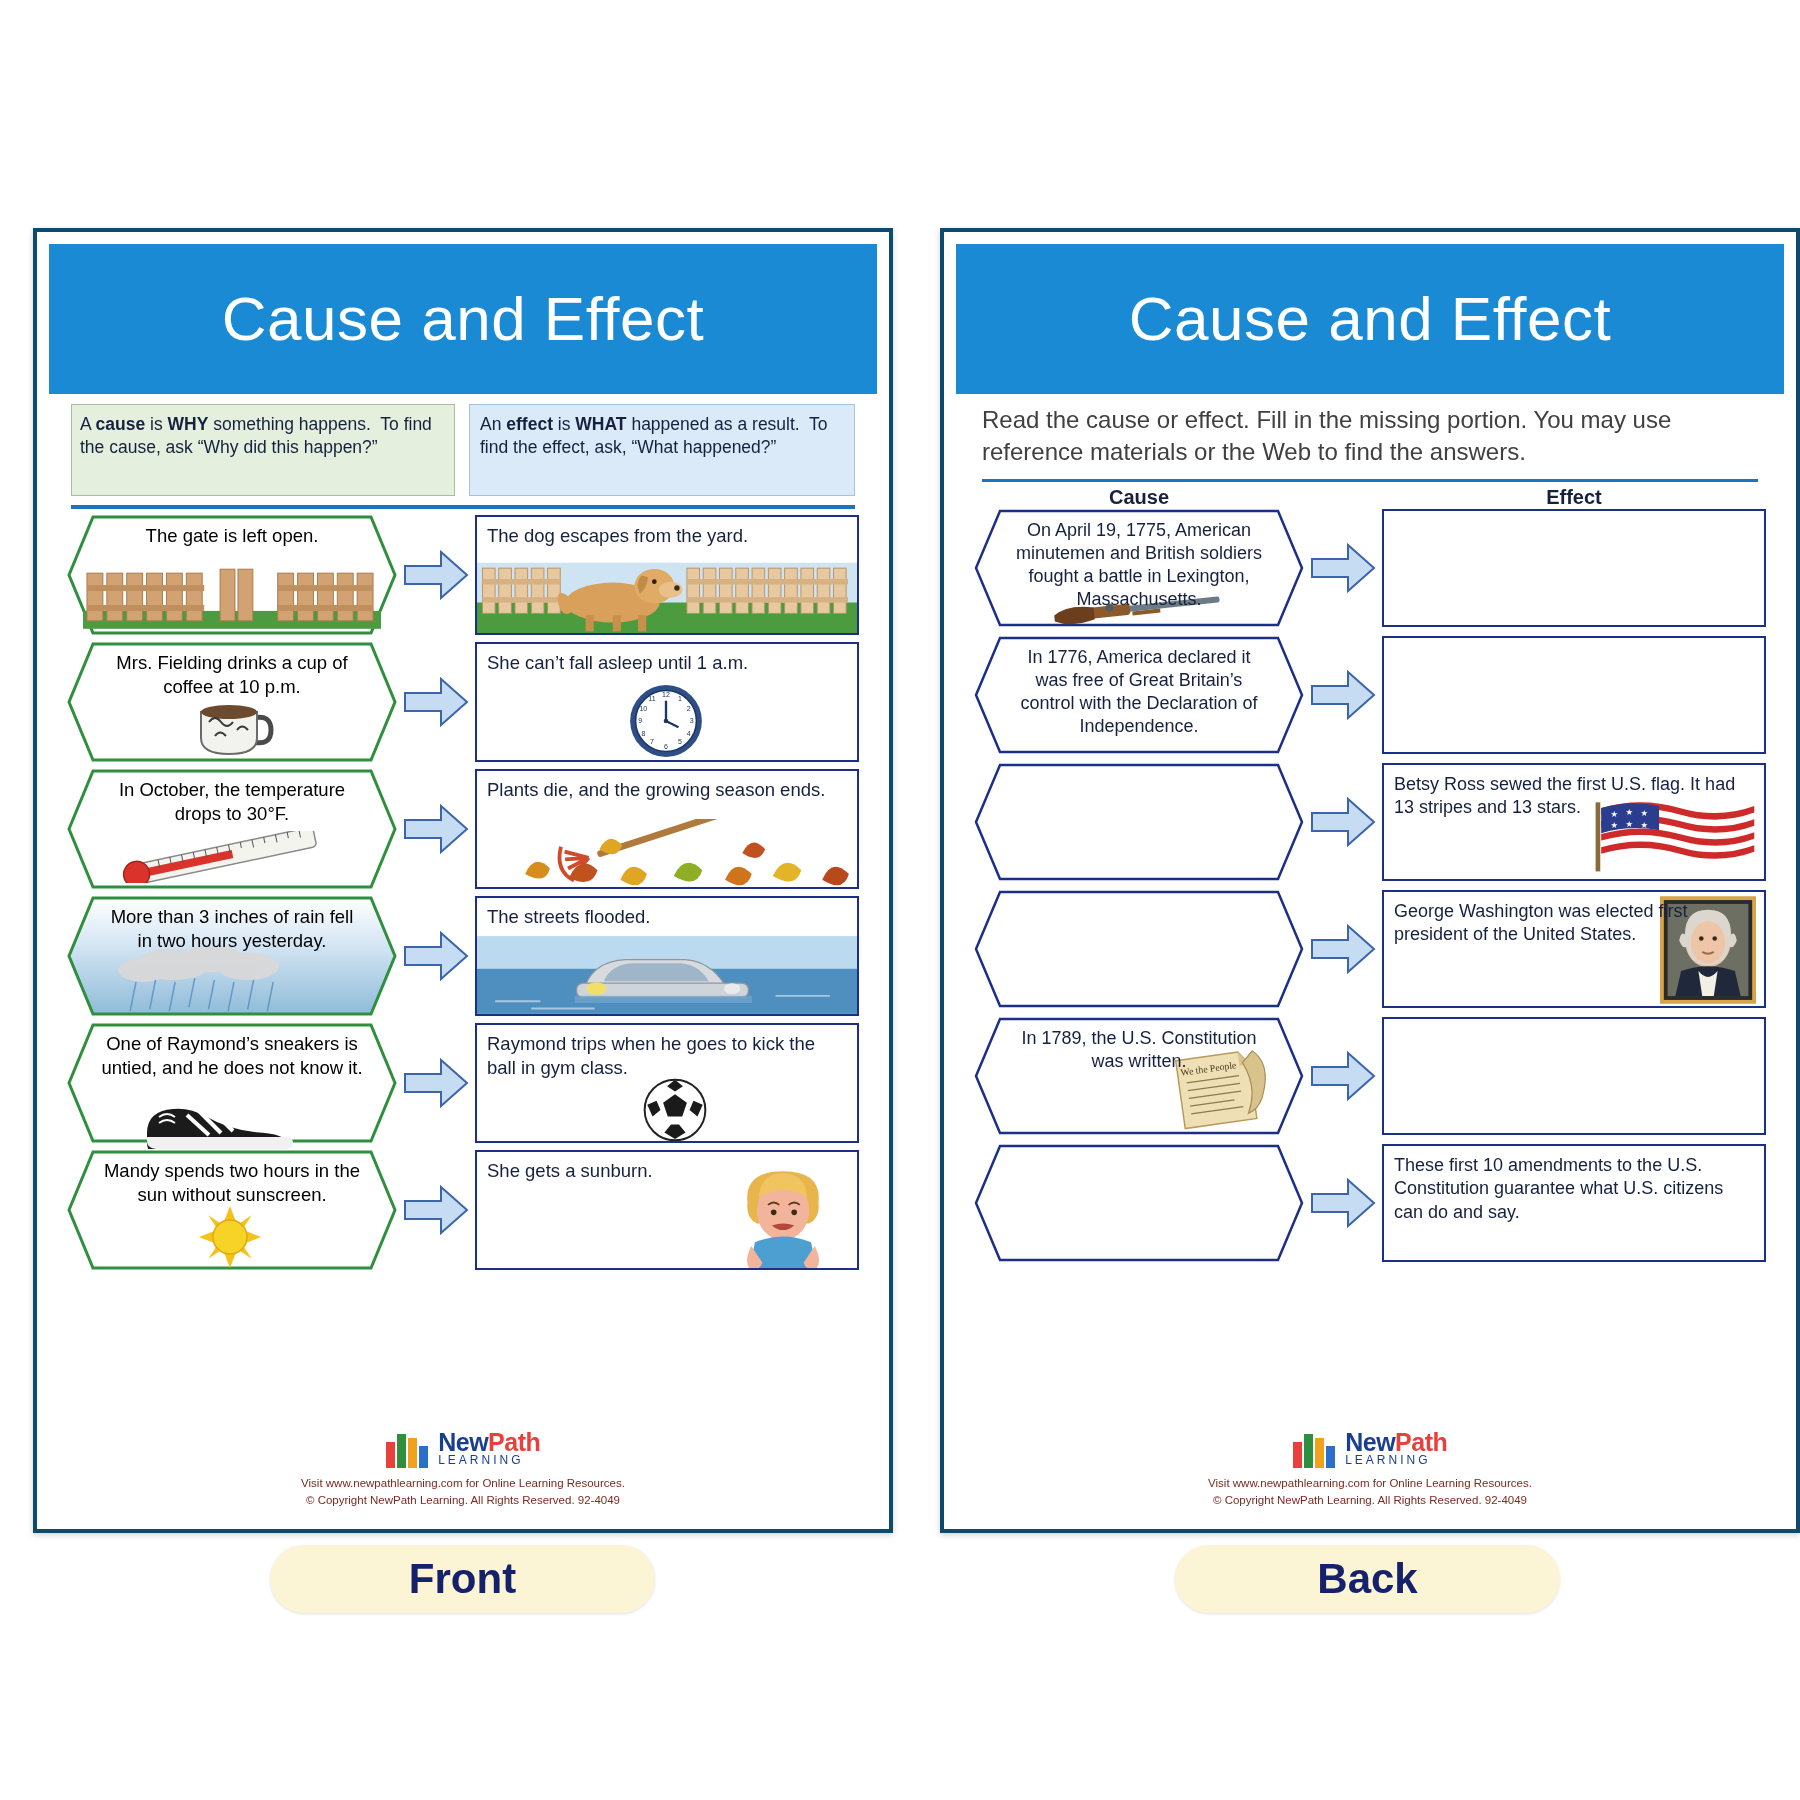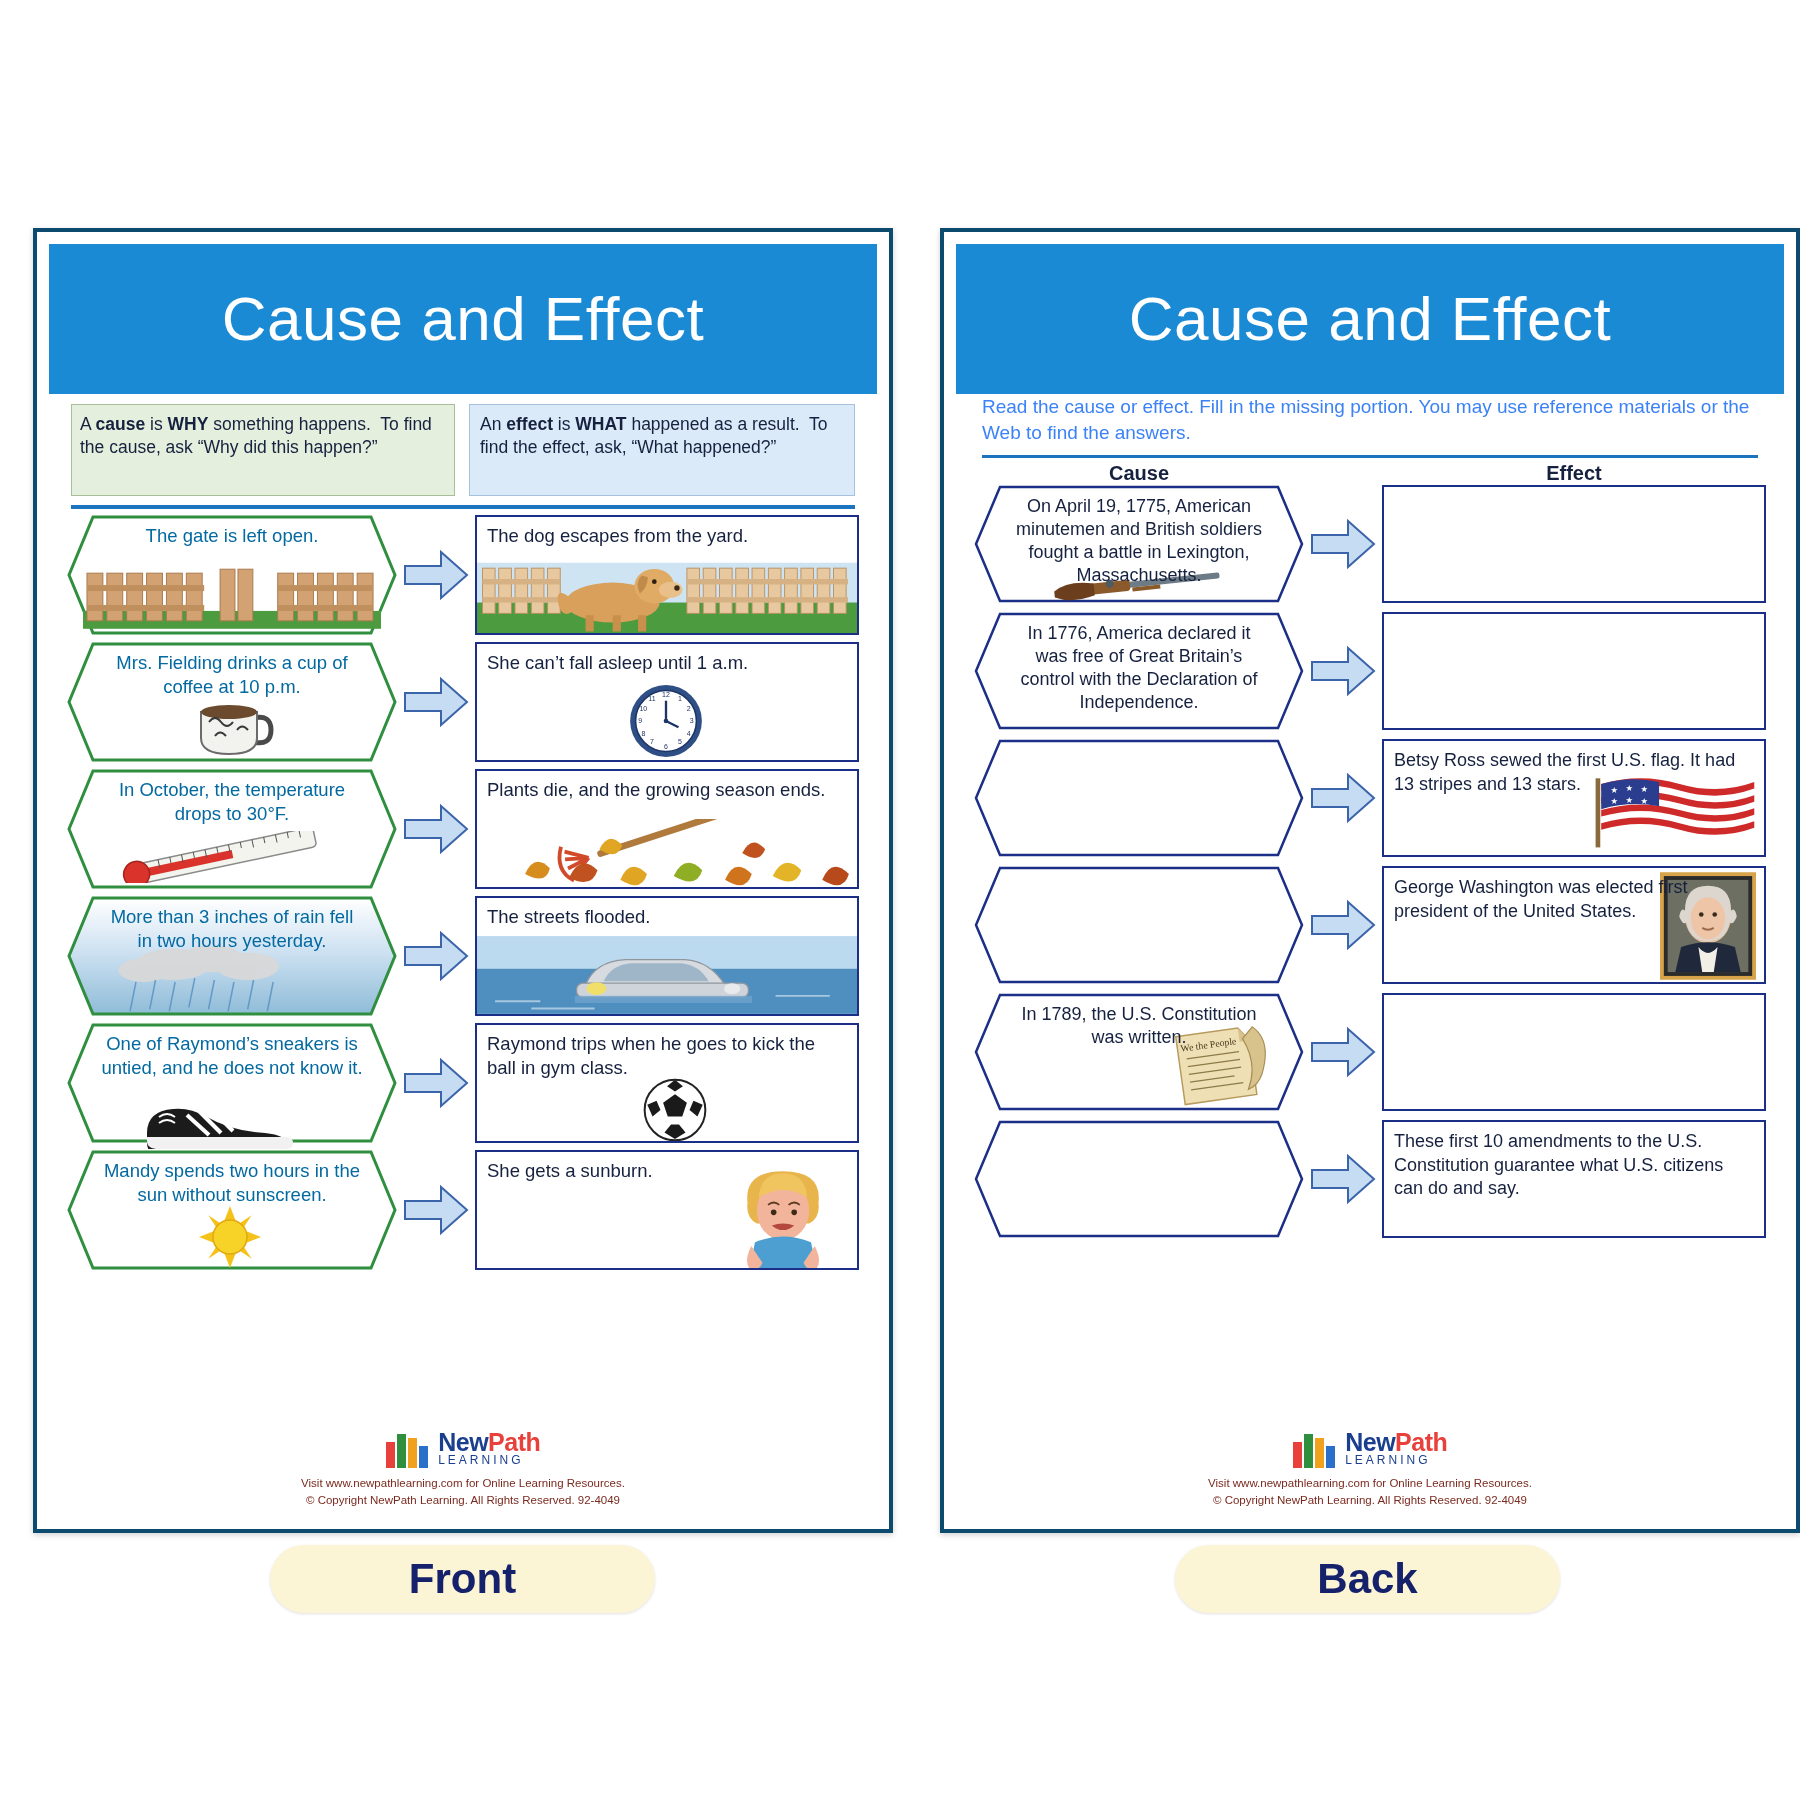--- a/index.html
+++ b/index.html
@@ -97,21 +97,21 @@
   .hex-outline {
     position: absolute;
     inset: 0;
   }
   .hex-text {
     position: absolute;
     left: 34px; right: 34px; top: 9px;
     text-align: center;
     font-size: 18.5px;
     line-height: 1.3;
-    color: #0369a1;
+    color: #000000;
     z-index: 3;
   }
   .arrow-cell {
     width: 78px;
     display: flex;
     align-items: center;
     justify-content: center;
   }
   .effect-cell {
     flex: 1;
@@ -126,24 +126,24 @@
     position: absolute;
     left: 10px; right: 10px; top: 7px;
     font-size: 18.5px;
     line-height: 1.3;
     color: #16213f;
     z-index: 4;
   }
 
   
   .instr {
-    padding: 0 26px 4px 26px;
-    font-size: 19px;
+    padding: 10px 26px 4px 26px;
+    font-size: 24px;
     line-height: 1.35;
-    color: #3b82f6;
+    color: #404040;
   }
   .hr-blue2 {
     height: 3px;
     background: #1b74bd;
     margin: 6px 26px 4px 26px;
   }
   .colheads {
     display: flex;
     padding: 0 18px;
     font-weight: bold;

